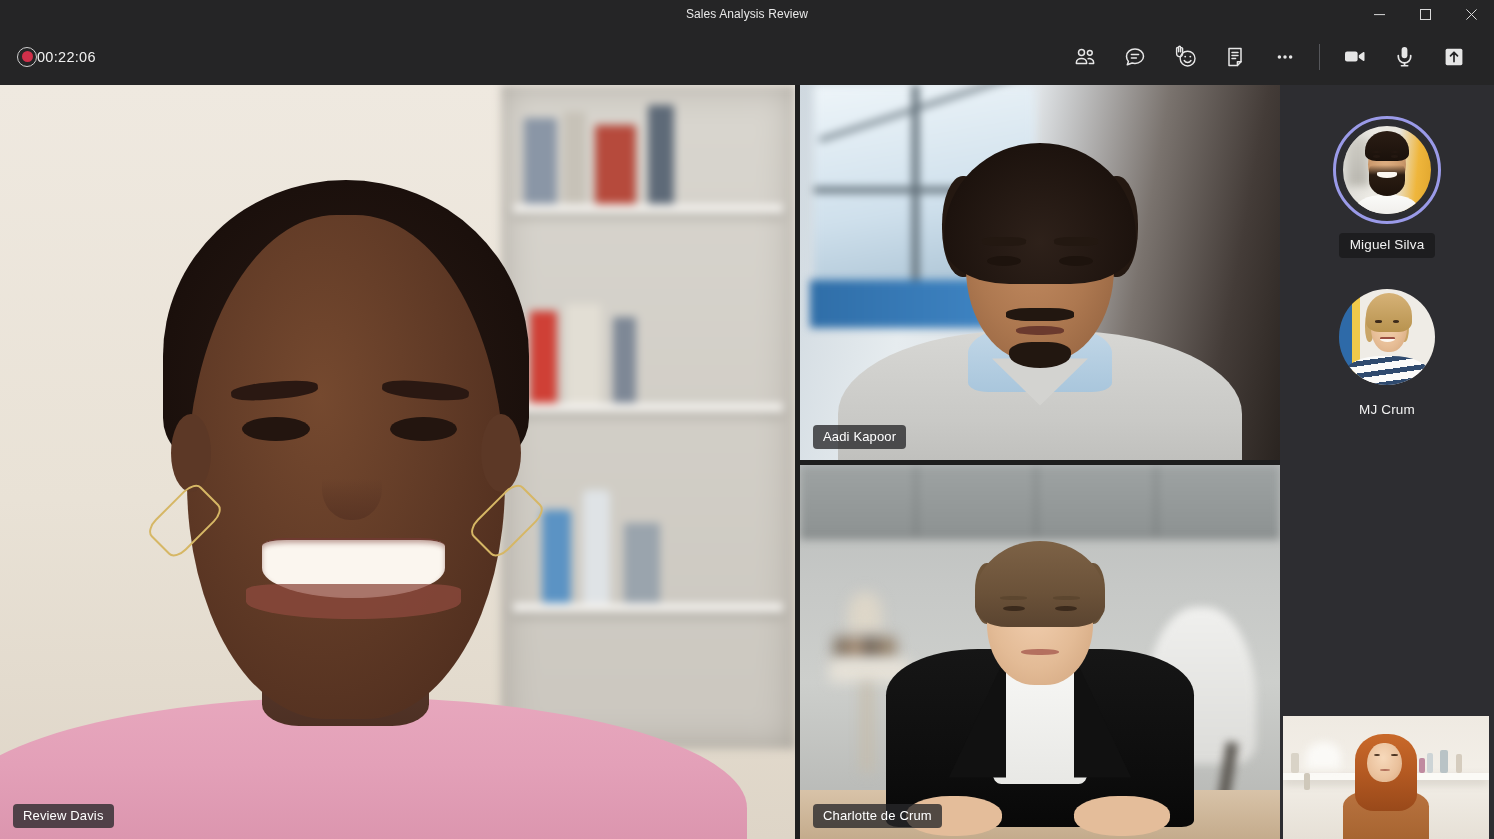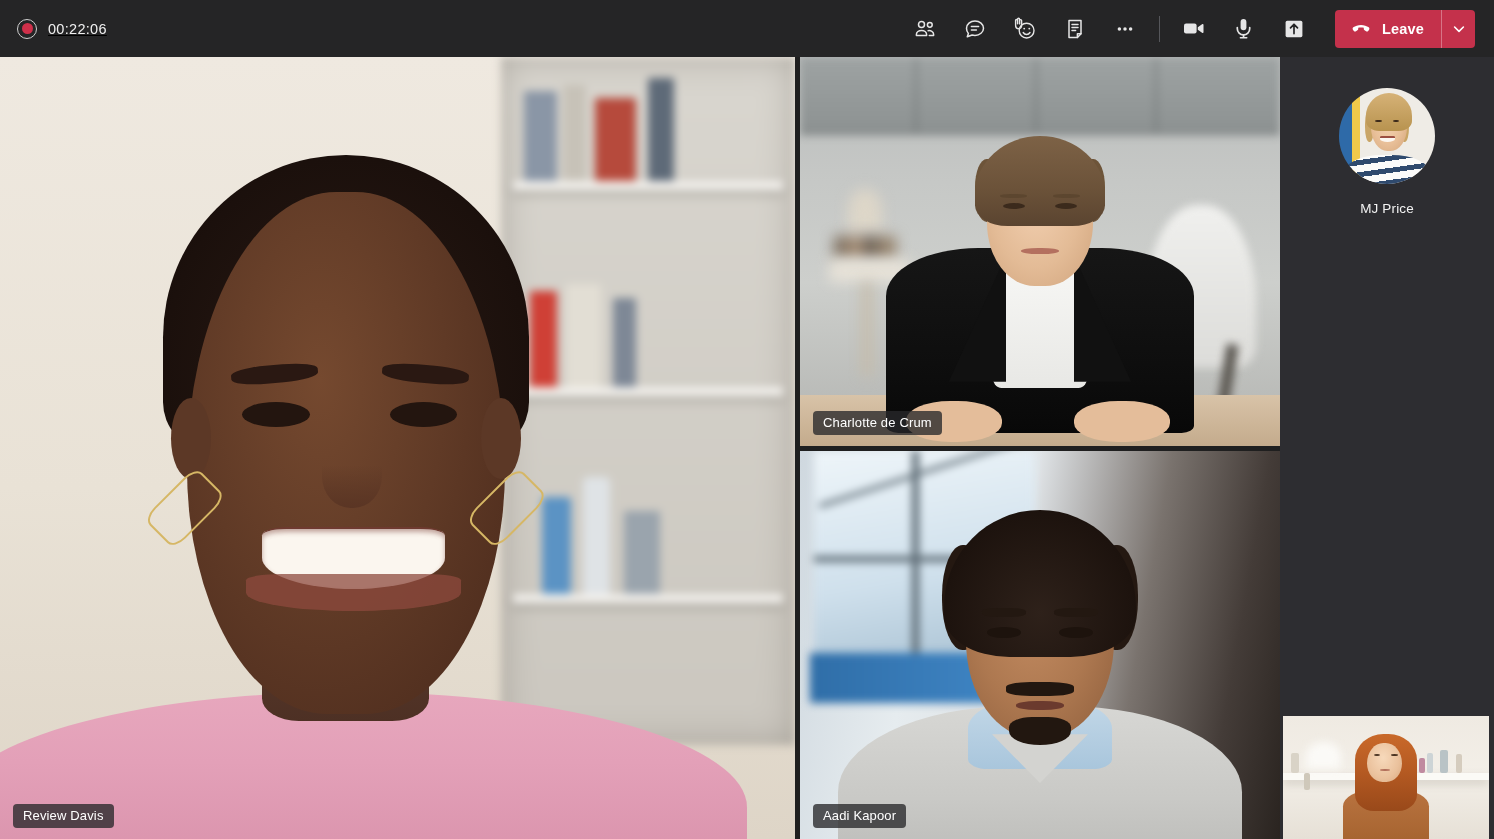--- a/index.html
+++ b/index.html
@@ -60,23 +60,21 @@
     position: relative;
     height: 57px;
     flex: 0 0 57px;
     background: #252526;
     display: flex;
     align-items: center;
   }
   .rec-group {
     display: flex;
     align-items: center;
-    gap: 11px;
     margin-left: 17px;
-    text-decoration: underline;
   }
   .rec-dot {
     width: 20px; height: 20px;
     border-radius: 50%;
     border: 1.6px solid #cfcfcf;
     display: flex; align-items: center; justify-content: center;
   }
   .rec-dot i {
     display: block;
     width: 11px; height: 11px;
@@ -578,20 +576,40 @@
     border-radius: 50%; top: 31%; }
   .rh-eye.l { left: 44%; } .rh-eye.r { left: 52.5%; }
   .rh-mouth { position: absolute; left: 47%; width: 5%; top: 43%; height: 1.6%;
     background: #b3705b; border-radius: 45%; }
 </style>
 </head>
 <body>
 
 <div id="app">
 
+  <div class="titlebar">
+    <div class="titlebar-title">Sales Analysis Review</div>
+    <div class="win-controls">
+      <div class="win-btn">
+        <svg width="11" height="11" viewBox="0 0 11 11">
+            <path d="M0 5.6h11" stroke="currentColor" stroke-width="1"></path>
+          </svg>
+      </div>
+      <div class="win-btn">
+        <svg width="11" height="11" viewBox="0 0 11 11">
+            <rect x="0.5" y="0.5" width="10" height="10" fill="none" stroke="currentColor" stroke-width="1"></rect>
+          </svg>
+      </div>
+      <div class="win-btn close">
+        <svg width="11" height="11" viewBox="0 0 11 11">
+            <path d="M0.4 0.4 L10.6 10.6 M10.6 0.4 L0.4 10.6" stroke="currentColor" stroke-width="1"></path>
+          </svg>
+      </div>
+    </div>
+  </div>
 
   <div class="cmdbar">
 
     <div class="rec-group">
       <div class="rec-dot">
           <i></i>
         </div>
       <div class="rec-time">00:22:06</div>
     </div>
 
@@ -663,33 +681,20 @@
       </div>
       <div class="icon-gap"></div>
 
       <div class="icon-btn">
         <svg width="24" height="24" viewBox="0 0 24 24">
           <rect x="3.6" y="3.8" width="16.8" height="16.4" rx="1.6" fill="currentColor"></rect>
           <path d="M12 16.6V7.9M12 7.3l-3.5 3.6M12 7.3l3.5 3.6" fill="none" stroke="#252526" stroke-width="1.7" stroke-linecap="round" stroke-linejoin="round"></path>
         </svg>
       </div>
 
-      <div class="leave-btn">
-        <div class="leave-main">
-          <svg width="22" height="22" viewBox="0 0 24 24" fill="currentColor">
-            <path d="M12 7.6c-3.3 0-6.3 1-8.4 2.6-.8.6-.95 1.7-.4 2.5l1 1.35c.55.75 1.6.9 2.35.35l1.9-1.4c.4-.3.6-.78.56-1.27l-.1-1.1c1-.25 2-.38 3.1-.38s2.1.13 3.1.38l-.1 1.1c-.05.5.16.97.56 1.27l1.9 1.4c.75.55 1.8.4 2.35-.35l1-1.35c.55-.8.4-1.9-.4-2.5C18.3 8.6 15.3 7.6 12 7.6z"></path>
-          </svg>
-          <span class="leave-label">Leave</span>
-        </div>
-        <div class="leave-caret">
-          <svg width="14" height="14" viewBox="0 0 14 14" fill="none" stroke="currentColor" stroke-width="1.6" stroke-linecap="round" stroke-linejoin="round">
-            <path d="M2.6 5 L7 9.4 L11.4 5"></path>
-          </svg>
-        </div>
-      </div>
 
     </div>
   </div>
 
   <div class="stage">
 
     <div class="grid">
 
       <div class="col-main">
         <div class="tile" style="position:absolute;inset:0;">
@@ -729,20 +734,50 @@
             </div>
           </div>
           <div class="namebadge">Review Davis</div>
         </div>
       </div>
 
       <div class="col-second">
 
         <div class="tile grow">
           <div class="tile-media">
+            <div class="ph ak-bg"></div>
+            <div class="ak-window blur-soft">
+              <div class="ak-mullion" style="left:44%;top:0;width:7px;height:100%;"></div>
+              <div class="ak-mullion" style="left:0;top:44%;width:100%;height:6px;"></div>
+              <div class="ak-mullion" style="left:0;top:8%;width:100%;height:4px;transform:rotate(-18deg);"></div>
+            </div>
+            <div class="ak-blue blur-soft"></div>
+            <div class="ak-person">
+              <div class="ak-body"></div>
+              <div class="ak-collar"></div>
+              <div class="ak-vneck"></div>
+              <div class="ak-neck"></div>
+              <div class="ak-hair-s l"></div>
+                <div class="ak-hair-s r"></div>
+              <div class="ak-head"></div>
+              <div class="ak-hair"></div>
+              <div class="ak-brow l"></div>
+                <div class="ak-brow r"></div>
+              <div class="ak-eye l"></div>
+                <div class="ak-eye r"></div>
+              <div class="ak-stache"></div>
+              <div class="ak-mouth"></div>
+              <div class="ak-beard"></div>
+            </div>
+          </div>
+          <div class="namebadge">Aadi Kapoor</div>
+        </div>
+
+        <div class="tile grow">
+          <div class="tile-media">
             <div class="ph cc-bg"></div>
             <div class="cc-cabinet blur-soft">
               <div class="cc-cab-line" style="left:24%;"></div>
               <div class="cc-cab-line" style="left:49%;"></div>
               <div class="cc-cab-line" style="left:74%;"></div>
             </div>
             <div class="cc-lamp blur-mid"></div>
             <div class="cc-books blur-mid"></div>
             <div class="cc-sidetable blur-mid"></div>
             <div class="cc-sidetable-leg blur-mid"></div>
@@ -764,72 +799,61 @@
               <div class="cc-eye l"></div>
                 <div class="cc-eye r"></div>
               <div class="cc-mouth"></div>
               <div class="cc-arm l"></div>
                 <div class="cc-arm r"></div>
             </div>
           </div>
           <div class="namebadge">Charlotte de Crum</div>
         </div>
 
-        <div class="tile grow">
-          <div class="tile-media">
-            <div class="ph ak-bg"></div>
-            <div class="ak-window blur-soft">
-              <div class="ak-mullion" style="left:44%;top:0;width:7px;height:100%;"></div>
-              <div class="ak-mullion" style="left:0;top:44%;width:100%;height:6px;"></div>
-              <div class="ak-mullion" style="left:0;top:8%;width:100%;height:4px;transform:rotate(-18deg);"></div>
-            </div>
-            <div class="ak-blue blur-soft"></div>
-            <div class="ak-person">
-              <div class="ak-body"></div>
-              <div class="ak-collar"></div>
-              <div class="ak-vneck"></div>
-              <div class="ak-neck"></div>
-              <div class="ak-hair-s l"></div>
-                <div class="ak-hair-s r"></div>
-              <div class="ak-head"></div>
-              <div class="ak-hair"></div>
-              <div class="ak-brow l"></div>
-                <div class="ak-brow r"></div>
-              <div class="ak-eye l"></div>
-                <div class="ak-eye r"></div>
-              <div class="ak-stache"></div>
-              <div class="ak-mouth"></div>
-              <div class="ak-beard"></div>
-            </div>
+      </div>
+    </div>
+
+    <div class="roster">
+
+
+      <div class="roster-entry" style="margin-top:31px;">
+        <div class="avatar-wrap speaking">
+          <div class="speak-ring"></div>
+          <div class="avatar">
+            <div class="ph ms-bg"></div>
+            <div class="ms-shelf blur-soft"></div>
+            <div class="ms-body"></div>
+            <div class="ms-head"></div>
+            <div class="ms-hair"></div>
+            <div class="ms-beard"></div>
+            <div class="ms-brow l"></div>
+              <div class="ms-brow r"></div>
+            <div class="ms-eye l"></div>
+              <div class="ms-eye r"></div>
+            <div class="ms-mouth"></div>
           </div>
-          <div class="namebadge">Aadi Kapoor</div>
         </div>
-
-      </div>
-    </div>
-
-    <div class="roster">
-
-
+        <div class="roster-name badge">Miguel Silva</div>
+      </div>
 
       <div class="roster-entry" style="margin-top:25px;">
         <div class="avatar-wrap">
           <div class="avatar">
             <div class="ph mj-bg"></div>
             <div class="mj-body"></div>
             <div class="mj-hair-s l"></div>
               <div class="mj-hair-s r"></div>
             <div class="mj-head"></div>
             <div class="mj-hair"></div>
             <div class="mj-eye l"></div>
               <div class="mj-eye r"></div>
             <div class="mj-mouth"></div>
           </div>
         </div>
-        <div class="roster-name">MJ Price</div>
+        <div class="roster-name">MJ Crum</div>
       </div>
 
       <div class="roster-video">
         <div class="tile-media">
           <div class="ph rh-bg"></div>
           <div class="rh-shelfbar" style="top:46%;"></div>
           <div class="rh-lamp blur-soft"></div>
           <div class="rh-obj" style="left:4%;top:30%;width:4%;height:16%;background:#d9d3c7;"></div>
           <div class="rh-obj" style="left:10%;top:46%;width:3%;height:14%;background:#cfc8ba;"></div>
           <div class="rh-obj" style="left:70%;top:30%;width:3%;height:16%;background:#cdd4d6;"></div>

